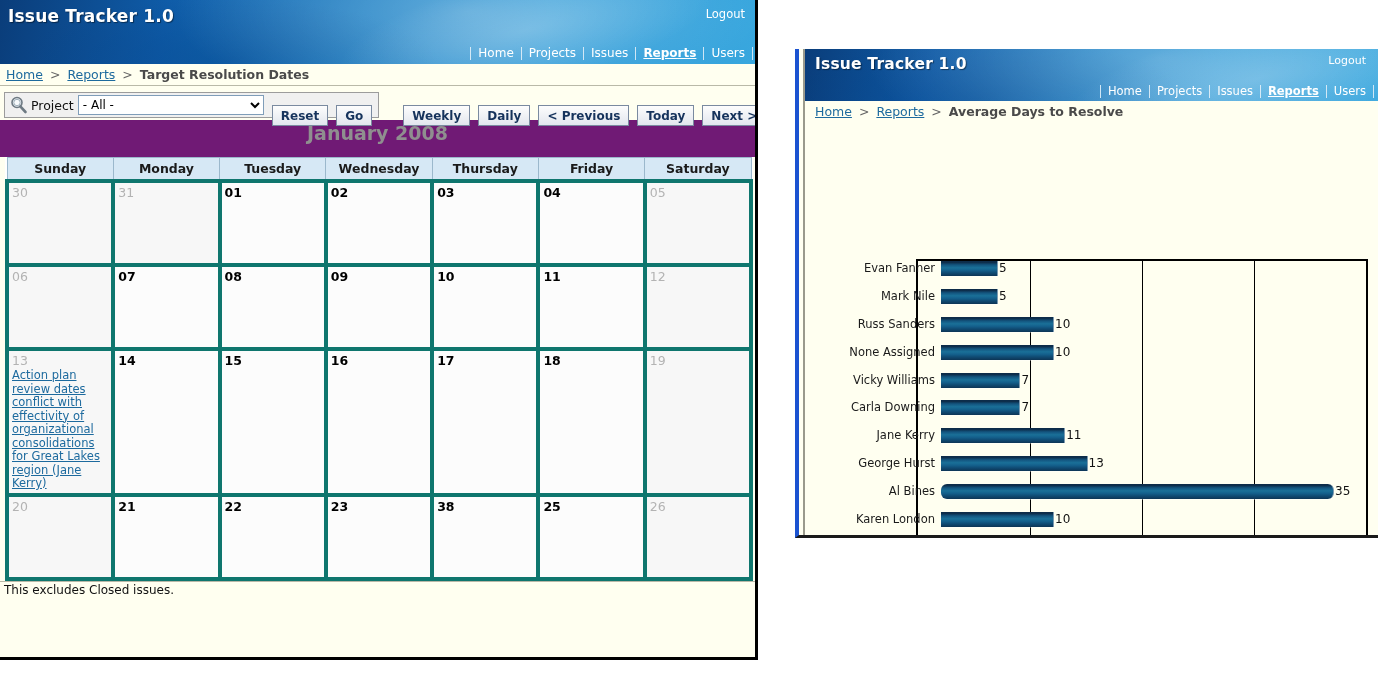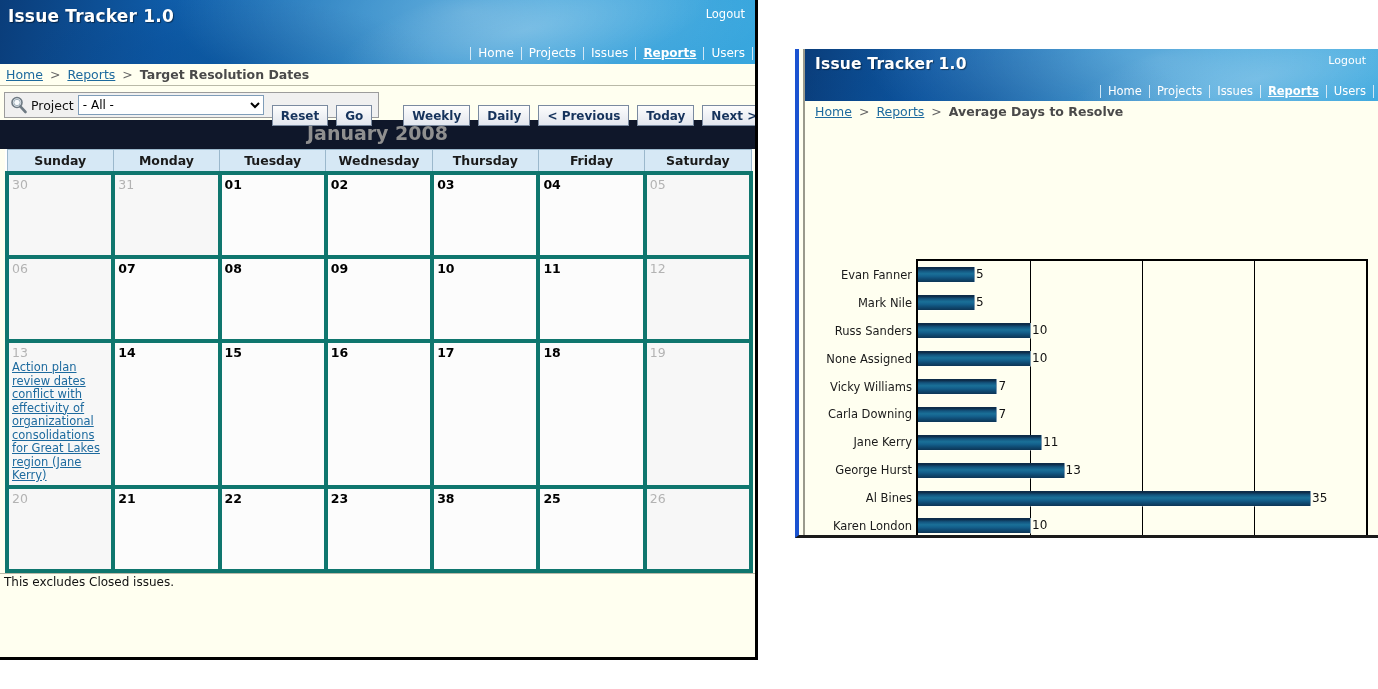--- a/index.html
+++ b/index.html
@@ -126,22 +126,22 @@
     white-space: nowrap;
     margin-top: 21px;
   }
   .toolbar .right-btns { display: flex; align-items: center; margin-left: 16px; }
 
   .month-title {
     text-align: center;
     font-size: 19px;
     font-weight: bold;
     color: #8f8f8f;
-    padding: 2px 0 5px 0;
-    background: #0f172a;
+    padding: 2px 0 13px 0;
+    background: #701a75;
   }
 
   table.cal {
     width: 748px;
     margin: 0 5px;
     border-collapse: collapse;
     table-layout: fixed;
     background: #ffffff;
   }
   table.cal th {
@@ -220,21 +220,21 @@
     box-sizing: border-box;
     background: #fffff0;
   }
   .gridline {
     position: absolute; top: 0; bottom: 0;
     width: 1px; background: #000000;
   }
   .bar-row {
     position: relative;
     height: 27.9px;
-    display: flex; align-items: center;
+    display: flex; align-items: flex-start; margin-left: 23px;
   }
   .bar {
     position: relative;
     height: 15px;
     background: linear-gradient(to bottom,
        #0d2c49 0%, #0d2c49 9%,
        #13557f 26%, #1a7098 45%,
        #14608c 62%, #0f4a72 80%, #0d3555 100%);
     border-right: 1px solid #7c9ab0;
     box-shadow: 0 1px 0 rgba(255,255,255,.35);
@@ -506,21 +506,21 @@
               </div>
             </div>
             <div class="bar-row">
               <span class="cat-label">George Hurst</span>
               <div class="bar" style="width: 145.6px;">
                 <span class="bar-value">13</span>
               </div>
             </div>
             <div class="bar-row">
               <span class="cat-label">Al Bines</span>
-              <div class="bar" style="width: 392px;">
+              <div class="bar" style="width: 392px; border-radius: 6px;">
                 <span class="bar-value">35</span>
               </div>
             </div>
             <div class="bar-row">
               <span class="cat-label">Karen London</span>
               <div class="bar" style="width: 112px;">
                 <span class="bar-value">10</span>
               </div>
             </div>
           </div>

